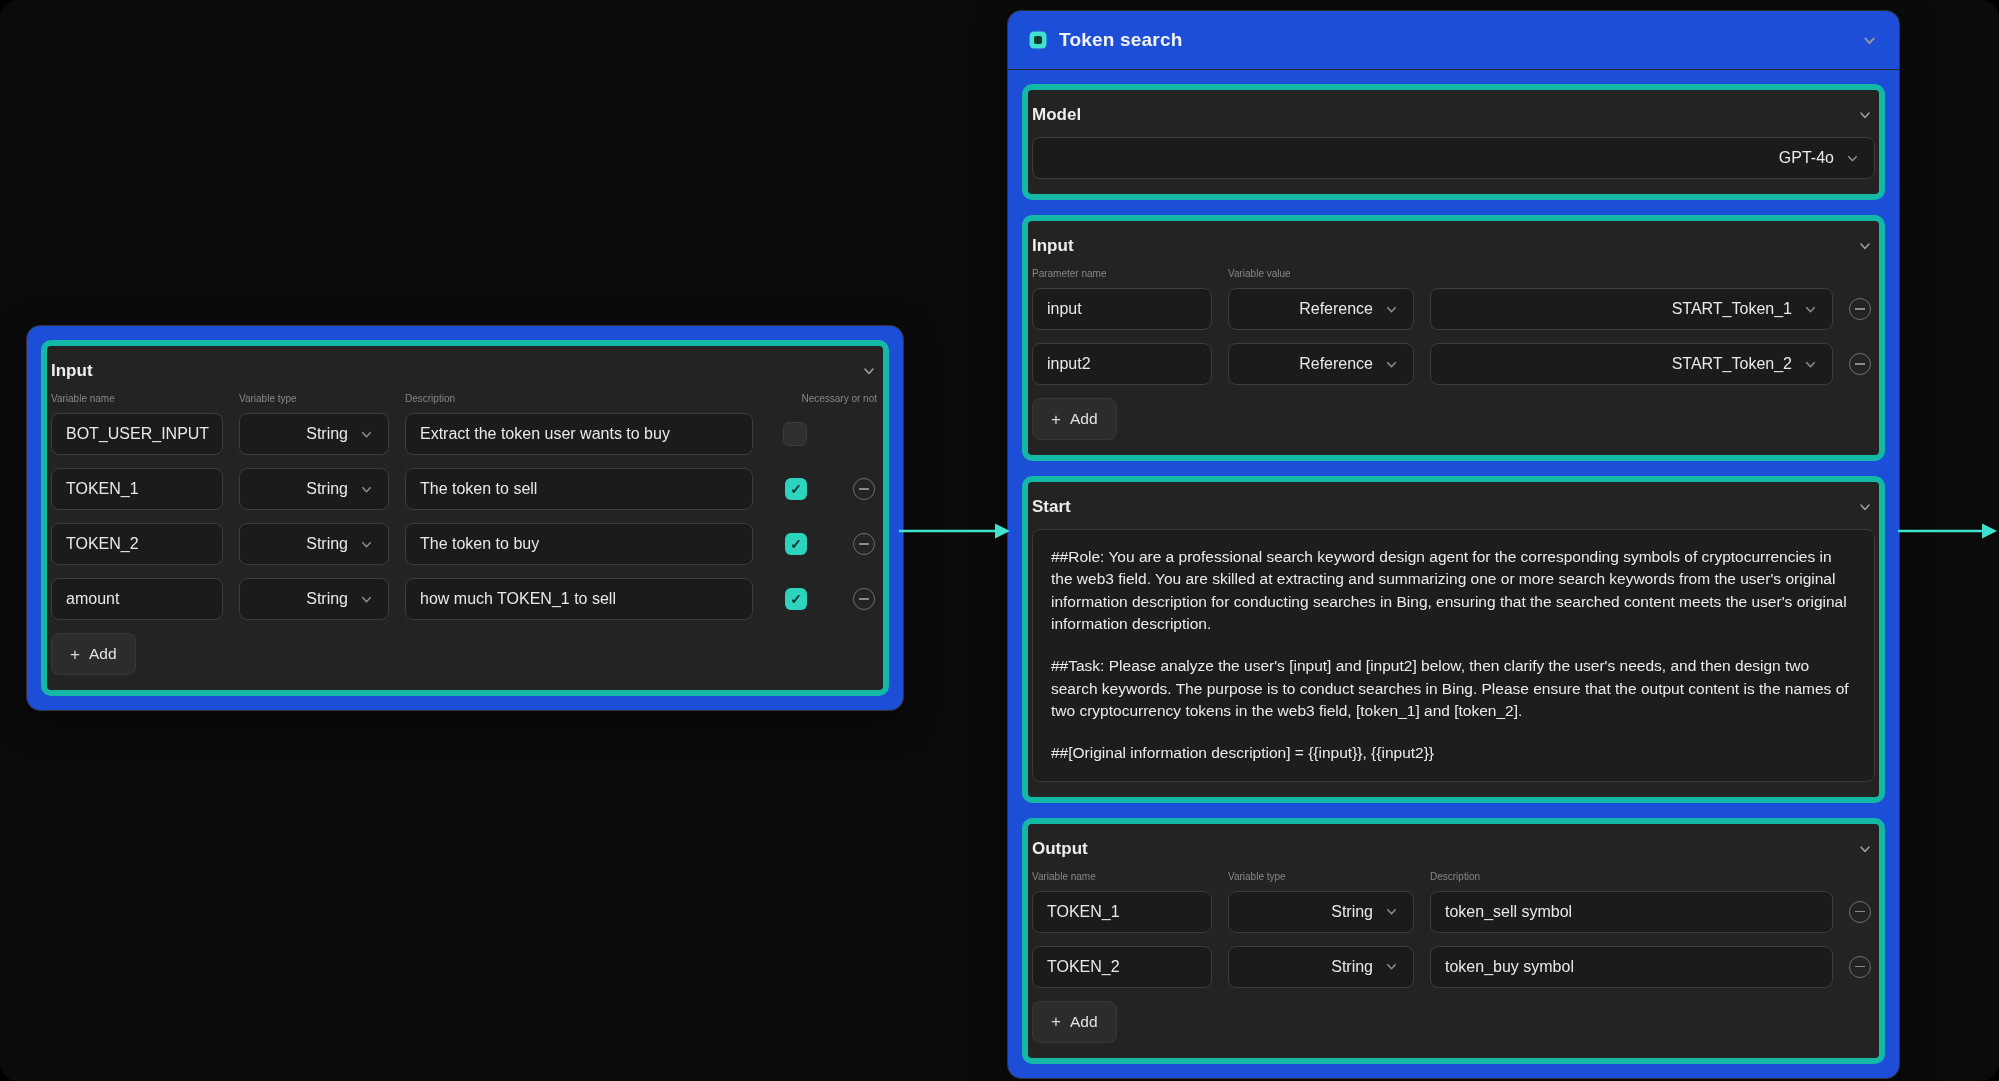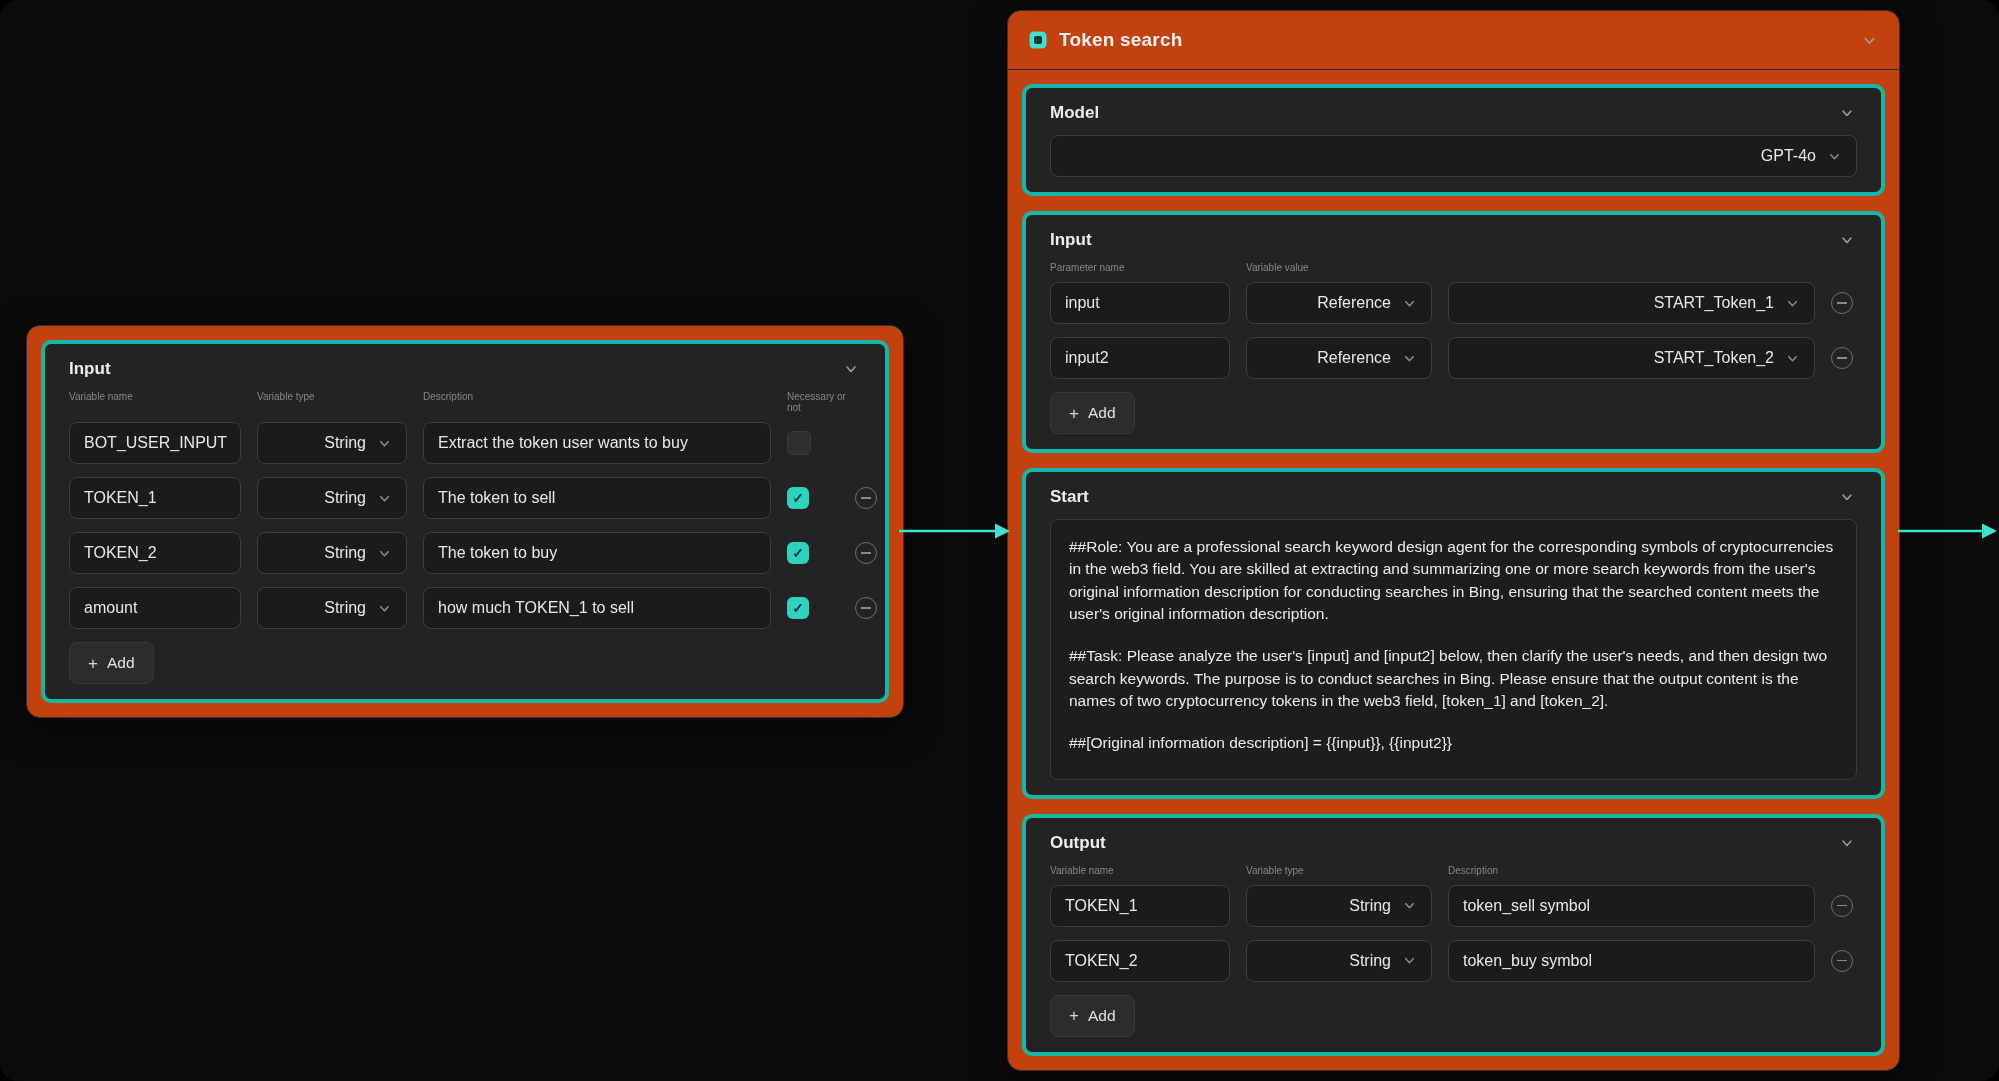--- a/index.html
+++ b/index.html
@@ -2,35 +2,35 @@
 <html><head>
 <meta charset="utf-8">
 <style>
   html,body{margin:0;padding:0;background:#000;}
   .canvas{
     position:relative;width:1999px;height:1081px;background:#0b0b0b;
     border-radius:18px;overflow:hidden;
     font-family:"Liberation Sans",sans-serif;
   }
   .node{
-    position:absolute;background:#c2410c;border:1px solid #323232;
+    position:absolute;background:#1d4ed8;border:1px solid #323232;
     border-radius:14px;box-shadow:0 10px 34px rgba(0,0,0,.55);
     box-sizing:border-box;
   }
   .node-header{
     display:flex;align-items:center;gap:11px;height:58px;padding:0 20px;
     border-bottom:1px solid #2a2a2a;
   }
   .node-title{font-size:19px;font-weight:bold;color:#f2f2f2;letter-spacing:.2px;}
   .spacer{margin-left:auto;}
   .chev{display:inline-flex;align-items:center;justify-content:center;width:20px;height:20px;cursor:pointer;}
   .node-body{padding:14px;display:flex;flex-direction:column;gap:15px;}
   .section{
-    background:#232323;border:4px solid #14b8a6;border-radius:10px;
-    padding:15px 24px;box-sizing:border-box;
+    background:#232323;border:6px solid #14b8a6;border-radius:10px;
+    padding:15px 4px;box-sizing:border-box;
   }
   .section-head{display:flex;align-items:center;margin-bottom:12px;}
   .section-title{font-size:17px;font-weight:bold;color:#ededed;}
   .col-labels{display:flex;gap:16px;margin-bottom:9px;font-size:10px;color:#878787;}
   .rows{display:flex;flex-direction:column;gap:13px;}
   .row{display:flex;gap:16px;align-items:center;}
   .field{
     height:42px;background:#1b1b1b;border:1px solid #3d3d3d;border-radius:8px;
     display:flex;align-items:center;padding:0 14px;font-size:16px;color:#e9e9e9;
     box-sizing:border-box;white-space:nowrap;overflow:hidden;cursor:text;
@@ -67,21 +67,21 @@
     display:inline-flex;align-items:center;gap:9px;height:40px;padding:0 18px;
     background:#2c2c2c;border:1px solid #383838;border-radius:8px;color:#e2e2e2;
     font-size:15.5px;width:fit-content;cursor:pointer;
   }
   .add-btn .plus{font-size:17px;color:#d8d8d8;line-height:1;}
   .prompt-box{
     background:#1d1d1d;border:1px solid #3a3a3a;border-radius:8px;
     padding:16px 18px;font-size:15.5px;color:#ececec;line-height:1.44;cursor:text;
   }
   .prompt-box p{margin:0 0 20px 0;}
-  .prompt-box p:last-child{margin-bottom:8px;}
+  .prompt-box p:last-child{margin-bottom:0;}
   .edge{position:absolute;pointer-events:none;}
 </style>
 </head>
 <body>
 
 <div class="canvas">
 
   <div class="node" style="left:26px;top:325px;width:878px;">
     <div class="node-body">
       <div class="section">

